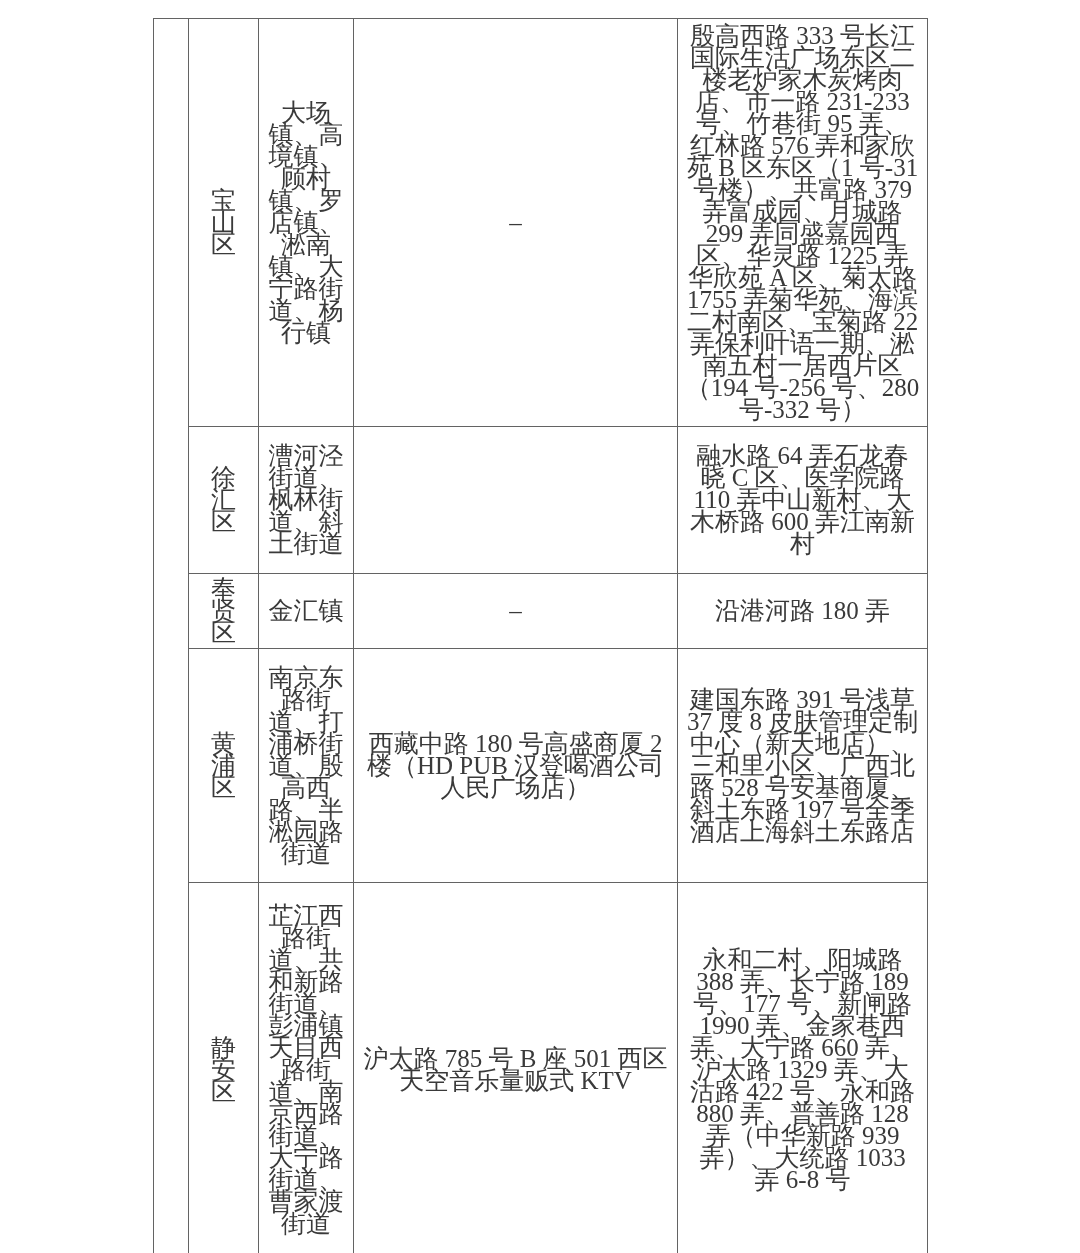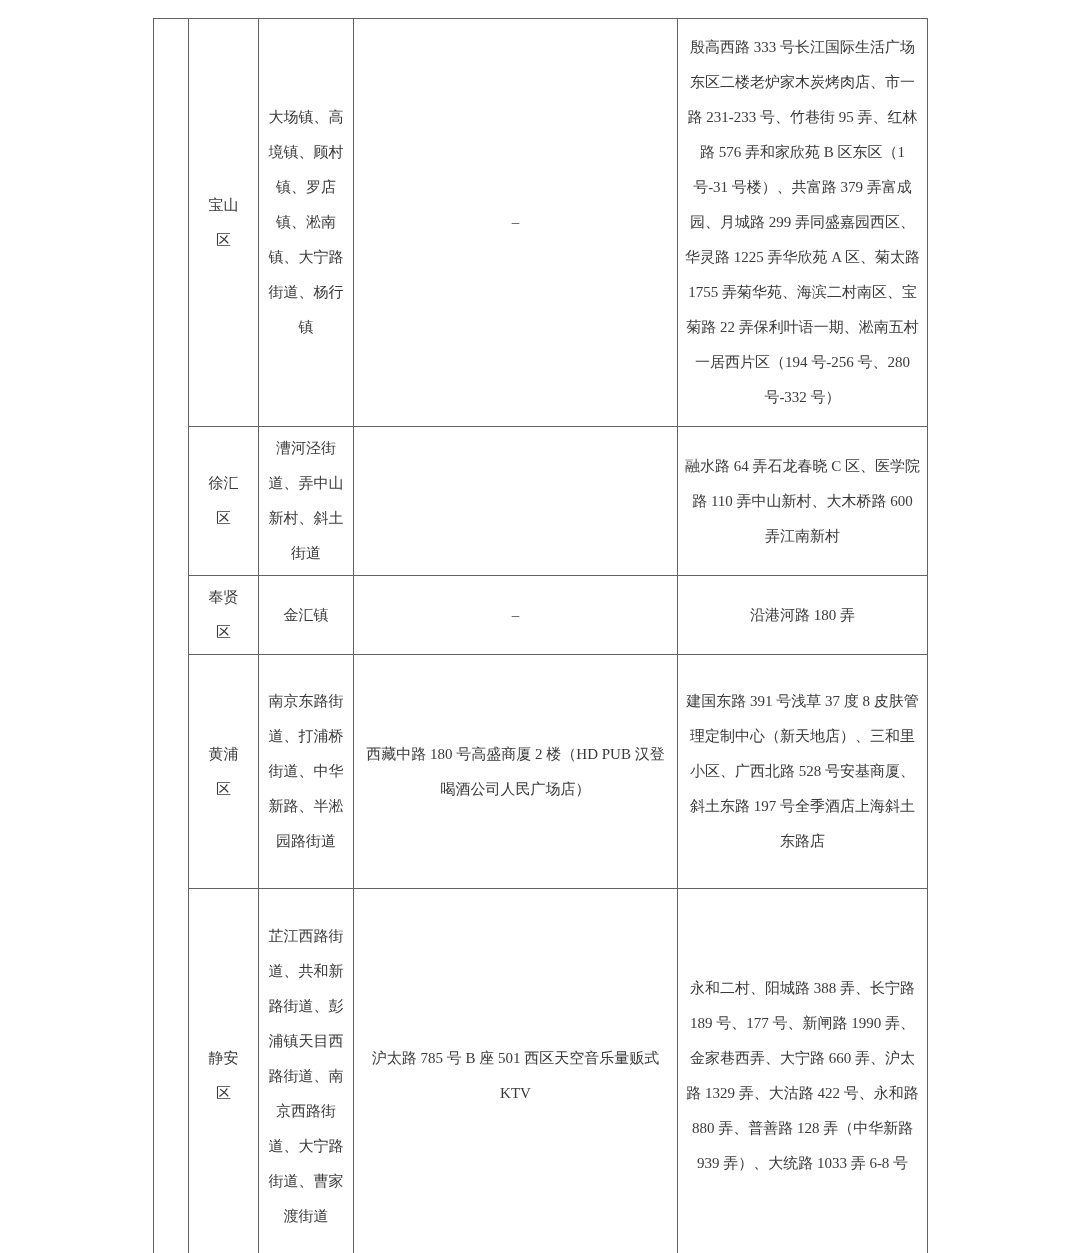--- a/index.html
+++ b/index.html
@@ -22,22 +22,22 @@
     top: 18px;
     width: 774px;
     height: 1222px;
     border-collapse: collapse;
     table-layout: fixed;
   }
   table.district-table td {
     border: 1px solid #636363;
     vertical-align: middle;
     text-align: center;
-    font-size: 15px;
-    line-height: 35px;
+    font-size: 25px;
+    line-height: 22px;
     padding: 4px 6px;
     overflow: hidden;
   }
   
   col.c0 { width: 35px; }
   col.c1 { width: 70px; }
   col.c2 { width: 95px; }
   col.c3 { width: 324px; }
   col.c4 { width: 250px; }
   
@@ -72,33 +72,33 @@
     <tbody>
       <tr class="r0">
         <td class="c-spacer" rowspan="5"></td>
         <td class="c-district"><span class="district-text">宝山区</span></td>
         <td class="c-towns">大场镇、高境镇、顾村镇、罗店镇、淞南镇、大宁路街道、杨行镇</td>
         <td class="c-venue">–</td>
         <td class="c-addr">殷高西路 333 号长江国际生活广场东区二楼老炉家木炭烤肉店、市一路 231-233 号、竹巷街 95 弄、红林路 576 弄和家欣苑 B 区东区（1 号-31 号楼）、共富路 379 弄富成园、月城路 299 弄同盛嘉园西区、华灵路 1225 弄华欣苑 A 区、菊太路 1755 弄菊华苑、海滨二村南区、宝菊路 22 弄保利叶语一期、淞南五村一居西片区（194 号-256 号、280 号-332 号）</td>
       </tr>
       <tr class="r1">
         <td class="c-district"><span class="district-text">徐汇区</span></td>
-        <td class="c-towns">漕河泾街道、弄中山新村、斜土街道</td>
+        <td class="c-towns">漕河泾街道、枫林街道、斜土街道</td>
         <td class="c-venue"></td>
         <td class="c-addr">融水路 64 弄石龙春晓 C 区、医学院路 110 弄中山新村、大木桥路 600 弄江南新村</td>
       </tr>
       <tr class="r2">
         <td class="c-district"><span class="district-text">奉贤区</span></td>
         <td class="c-towns">金汇镇</td>
         <td class="c-venue">–</td>
         <td class="c-addr">沿港河路 180 弄</td>
       </tr>
       <tr class="r3">
         <td class="c-district"><span class="district-text">黄浦区</span></td>
-        <td class="c-towns">南京东路街道、打浦桥街道、中华新路、半淞园路街道</td>
+        <td class="c-towns">南京东路街道、打浦桥街道、殷高西路、半淞园路街道</td>
         <td class="c-venue">西藏中路 180 号高盛商厦 2 楼（HD PUB 汉登喝酒公司人民广场店）</td>
         <td class="c-addr">建国东路 391 号浅草 37 度 8 皮肤管理定制中心（新天地店）、三和里小区、广西北路 528 号安基商厦、斜土东路 197 号全季酒店上海斜土东路店</td>
       </tr>
       <tr class="r4">
         <td class="c-district"><span class="district-text">静安区</span></td>
         <td class="c-towns">芷江西路街道、共和新路街道、彭浦镇天目西路街道、南京西路街道、大宁路街道、曹家渡街道</td>
         <td class="c-venue">沪太路 785 号 B 座 501 西区天空音乐量贩式 KTV</td>
         <td class="c-addr">永和二村、阳城路 388 弄、长宁路 189 号、177 号、新闸路 1990 弄、金家巷西弄、大宁路 660 弄、沪太路 1329 弄、大沽路 422 号、永和路 880 弄、普善路 128 弄（中华新路 939 弄）、大统路 1033 弄 6-8 号</td>
       </tr>
     </tbody>

